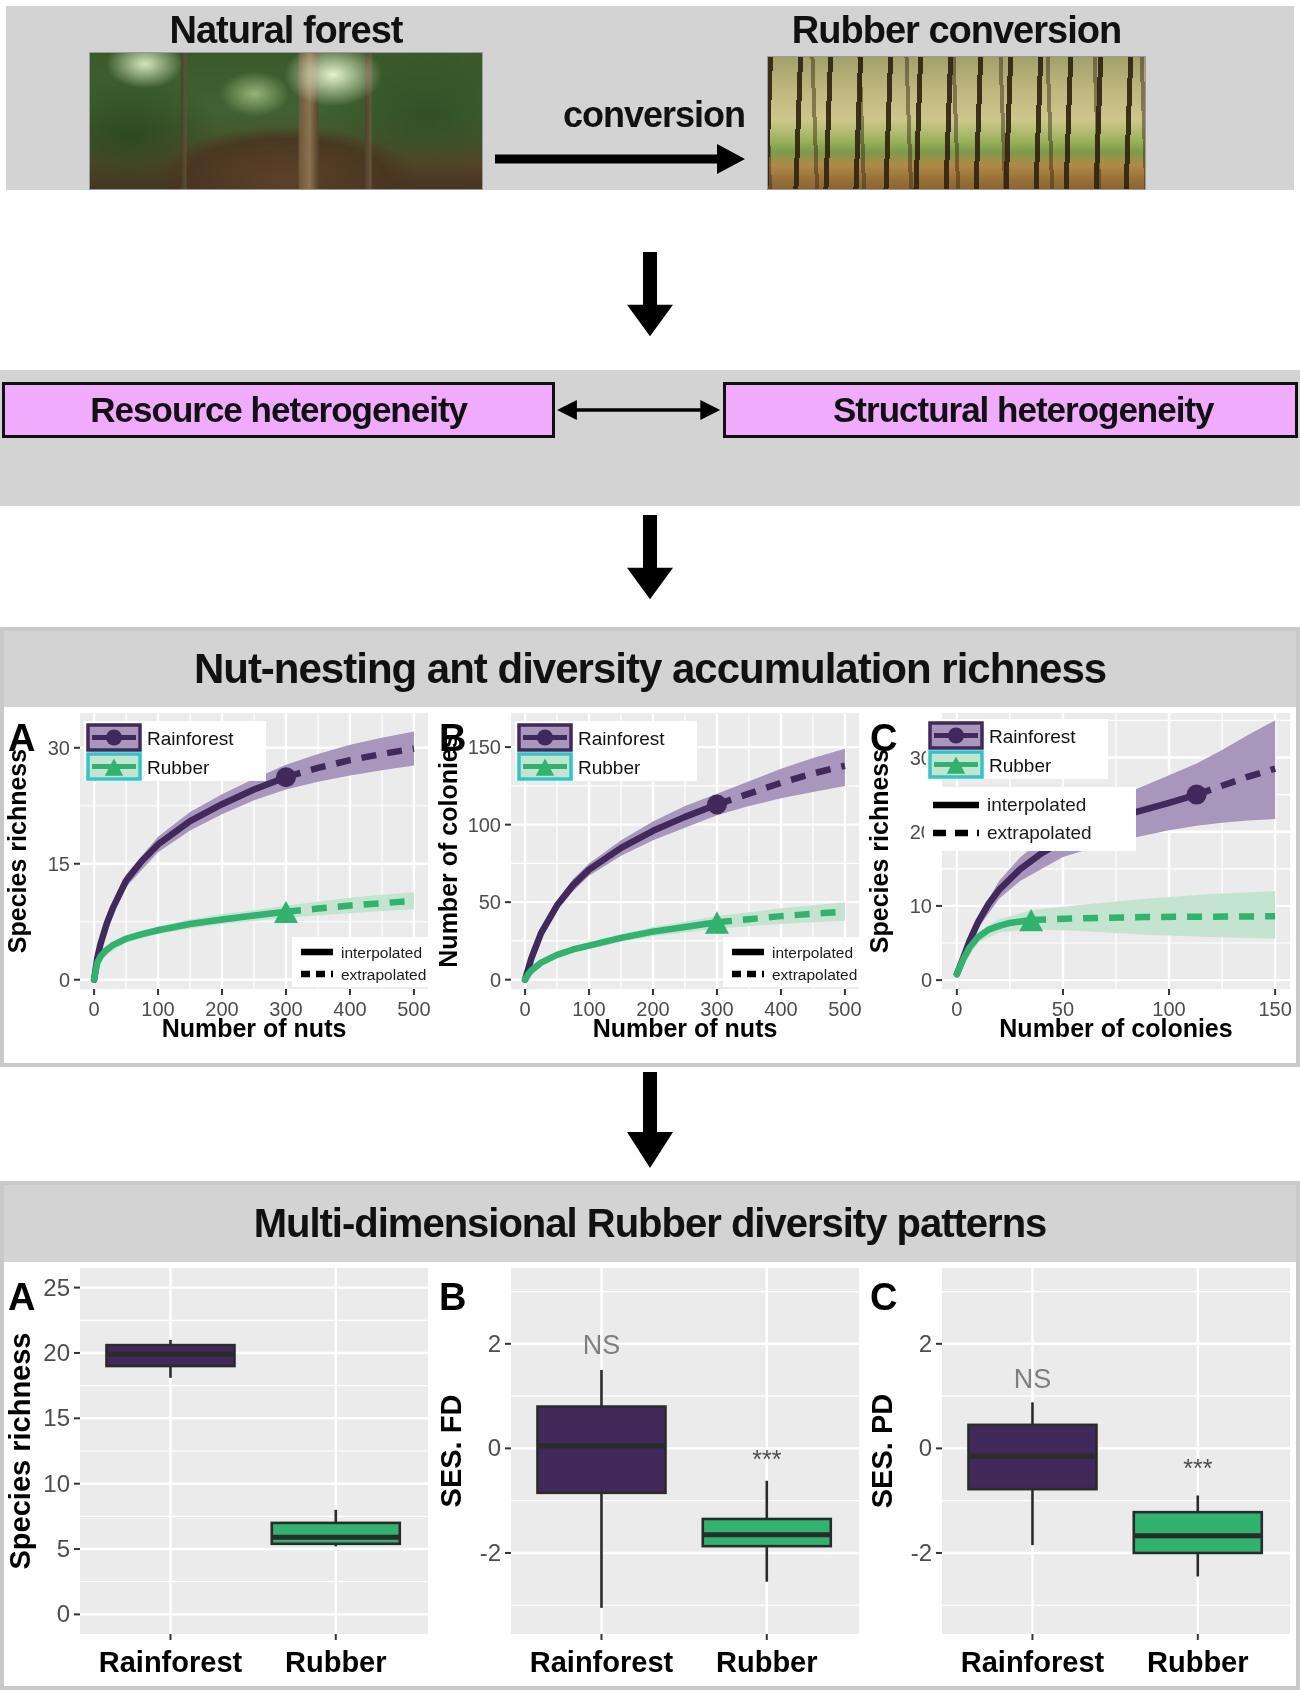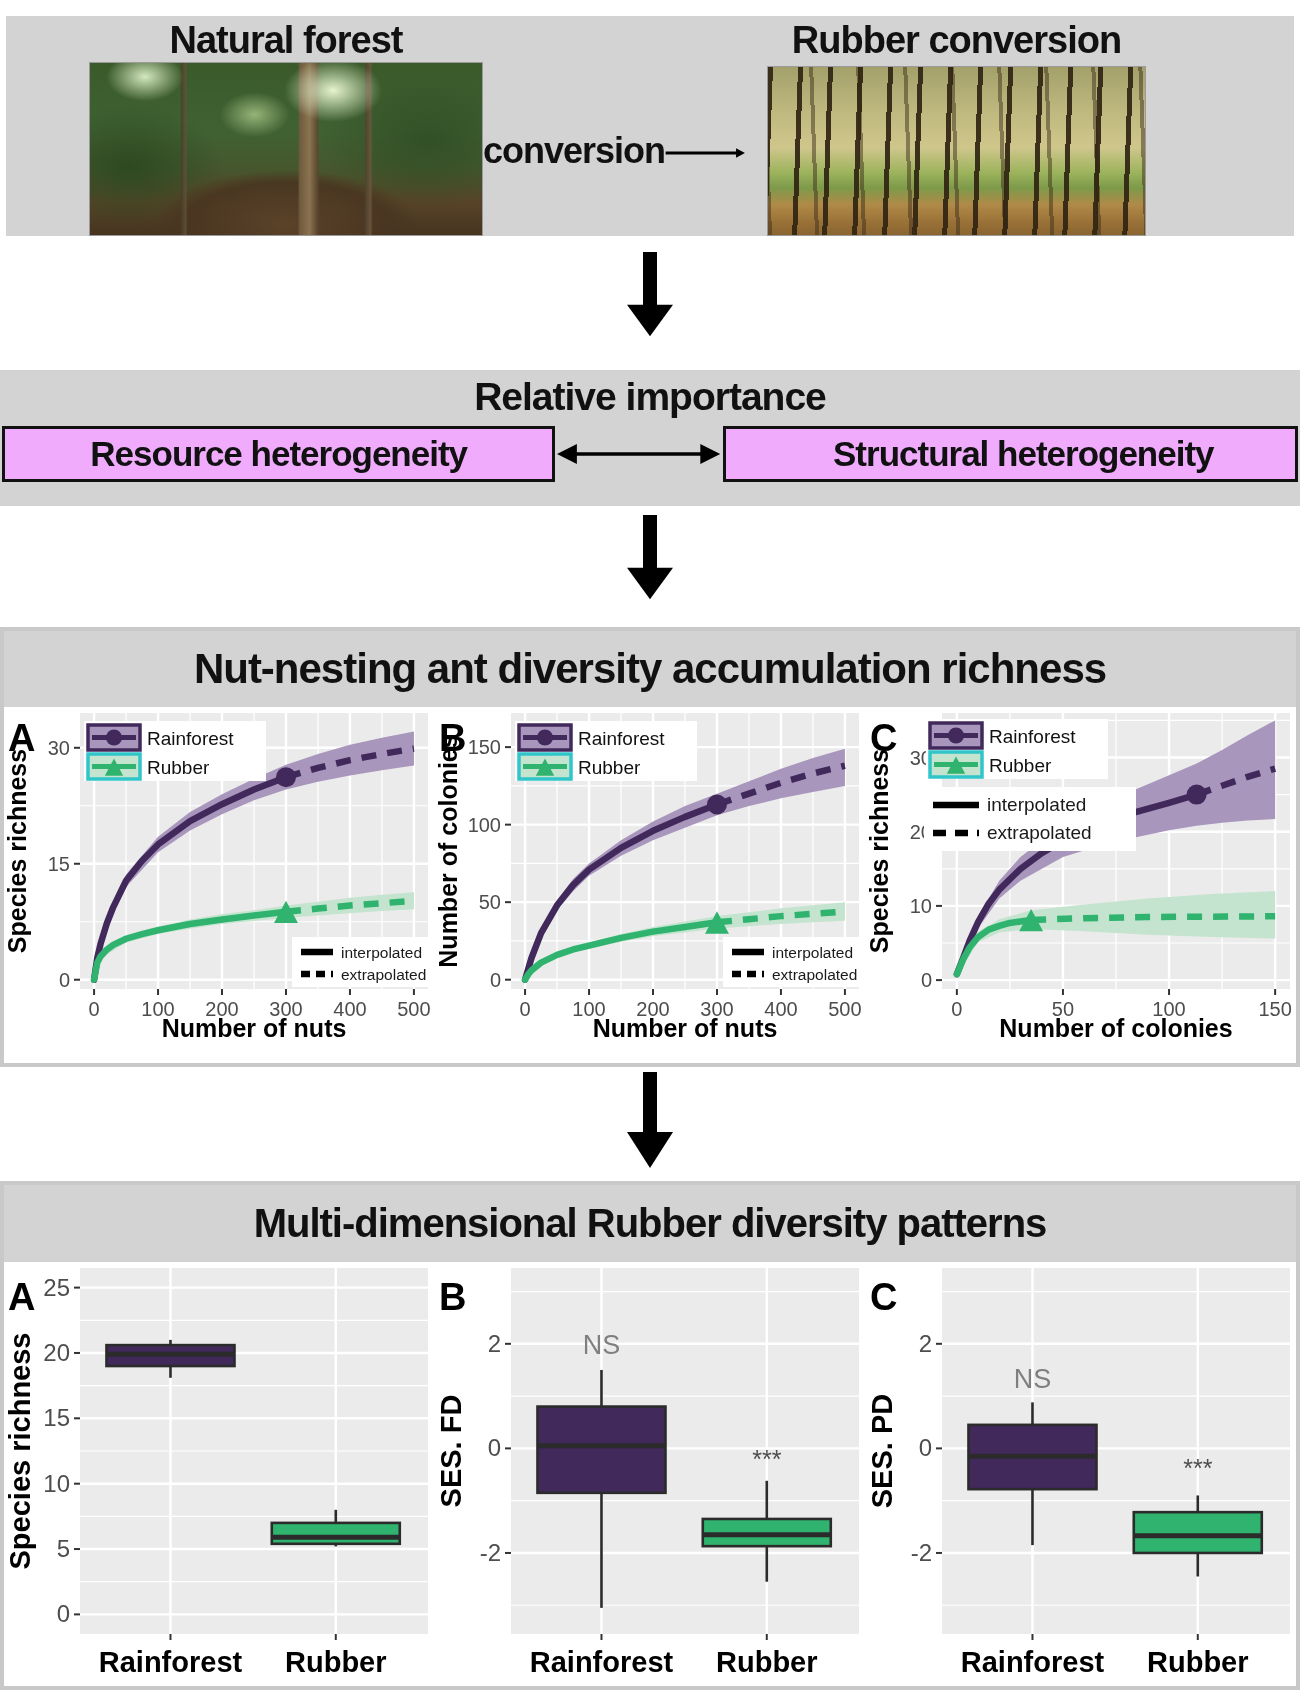--- a/index.html
+++ b/index.html
@@ -1,20 +1,20 @@
 <!DOCTYPE html>
 <html><head>
 <meta charset="utf-8">
 <style>
   html,body{margin:0;padding:0;background:#fff;}
   .fig{position:relative;width:1300px;height:1690px;background:#fff;
        font-family:"Liberation Sans",sans-serif;overflow:hidden;color:#111;}
   .band{background:#d3d3d3;}
   
-  .sec-photos{position:absolute;left:6px;top:16px;width:1288px;height:220px;display:flex;box-sizing:border-box;padding-top:4px;}
+  .sec-photos{position:absolute;left:6px;top:6px;width:1288px;height:184px;display:flex;box-sizing:border-box;padding-top:4px;}
   .photo-col{display:flex;flex-direction:column;align-items:center;}
   .pc-left{margin-left:83px;width:394px;}
   .pc-right{margin-left:auto;margin-right:148px;width:379px;}
   .photo-title{font-size:38px;font-weight:800;text-align:center;line-height:40px;letter-spacing:-1px;}
   .photo{border:1px solid #9a9a9a;box-sizing:border-box;}
   .photo-natural{width:394px;height:192px;margin-top:2px;
     background-color:#2c451f;
     background-image:
       radial-gradient(ellipse 70px 45px at 62% 16%, rgba(238,252,215,.95), rgba(238,252,215,0) 70%),
       radial-gradient(ellipse 55px 35px at 14% 8%, rgba(228,246,205,.9), rgba(228,246,205,0) 70%),
@@ -24,21 +24,21 @@
       linear-gradient(90deg, rgba(0,0,0,0) 23%, rgba(72,62,42,.75) 23.3%, rgba(97,82,57,.8) 24.4%, rgba(0,0,0,0) 24.9%),
       radial-gradient(ellipse 170px 70px at 50% 94%, rgba(92,67,42,.95), rgba(72,52,32,.85) 60%, rgba(72,52,32,0) 78%),
       radial-gradient(ellipse 130px 85px at 10% 60%, rgba(42,72,32,.9), rgba(42,72,32,0) 72%),
       radial-gradient(ellipse 150px 95px at 86% 45%, rgba(47,77,37,.85), rgba(47,77,37,0) 72%),
       linear-gradient(180deg, #3a5a2a 0%, #406232 40%, #46562d 62%, #584428 80%, #463420 100%);}
   .photo-rubber{width:379px;height:181px;margin-top:6px;
     background-image:
       repeating-linear-gradient(92deg, rgba(48,36,18,.92) 0 5px, rgba(48,36,18,0) 5px 30px),
       repeating-linear-gradient(88deg, rgba(62,47,26,.5) 0 4px, rgba(62,47,26,0) 4px 47px),
       linear-gradient(180deg, #a3a06a 0%, #c0ba80 28%, #cfc68b 48%, #9cb35c 63%, #7d9a4a 72%, #b08a48 82%, #9a7238 92%, #8a6530 100%);}
-  .conv-col{display:flex;flex-direction:row;align-items:flex-start;margin-top:110px;width:262px;flex:0 0 auto;}
+  .conv-col{display:flex;flex-direction:column;align-items:flex-end;margin-top:84px;width:262px;flex:0 0 auto;}
   .conv-label{font-size:36px;font-weight:800;letter-spacing:-1px;}
   .conv-arrow{margin-top:6px;}
   
   .down-arrow{position:absolute;left:620px;width:60px;}
   #arrow1{top:252px;height:86px;}
   #arrow2{top:515px;height:86px;}
   #arrow3{top:1072px;height:98px;}
   
   .sec-imp{position:absolute;left:0;top:370px;width:1300px;height:136px;box-sizing:border-box;padding-top:5px;}
   .imp-title{text-align:center;font-size:39px;font-weight:800;letter-spacing:-1px;}
@@ -78,21 +78,20 @@
       <div class="photo photo-rubber"></div>
     </div>
   </div>
 
   <svg id="arrow1" class="down-arrow" viewBox="0 0 60 98" preserveAspectRatio="none">
     <rect x="23" y="0" width="14" height="62" fill="#000"></rect>
     <polygon points="7,60 53,60 30,96" fill="#000"></polygon>
   </svg>
 
   <div class="sec-imp band">
-    <div class="imp-title">Relative importance</div>
     <div class="imp-row">
       <div class="imp-box imp-left">Resource heterogeneity</div>
       <svg width="168" height="36" viewBox="0 0 168 36">
         <line x1="16" y1="18" x2="152" y2="18" stroke="#000" stroke-width="3.5"></line>
         <polygon points="2,18 22,8 22,28" fill="#000"></polygon>
         <polygon points="166,18 146,8 146,28" fill="#000"></polygon>
       </svg>
       <div class="imp-box imp-right">Structural heterogeneity</div>
     </div>
   </div>

